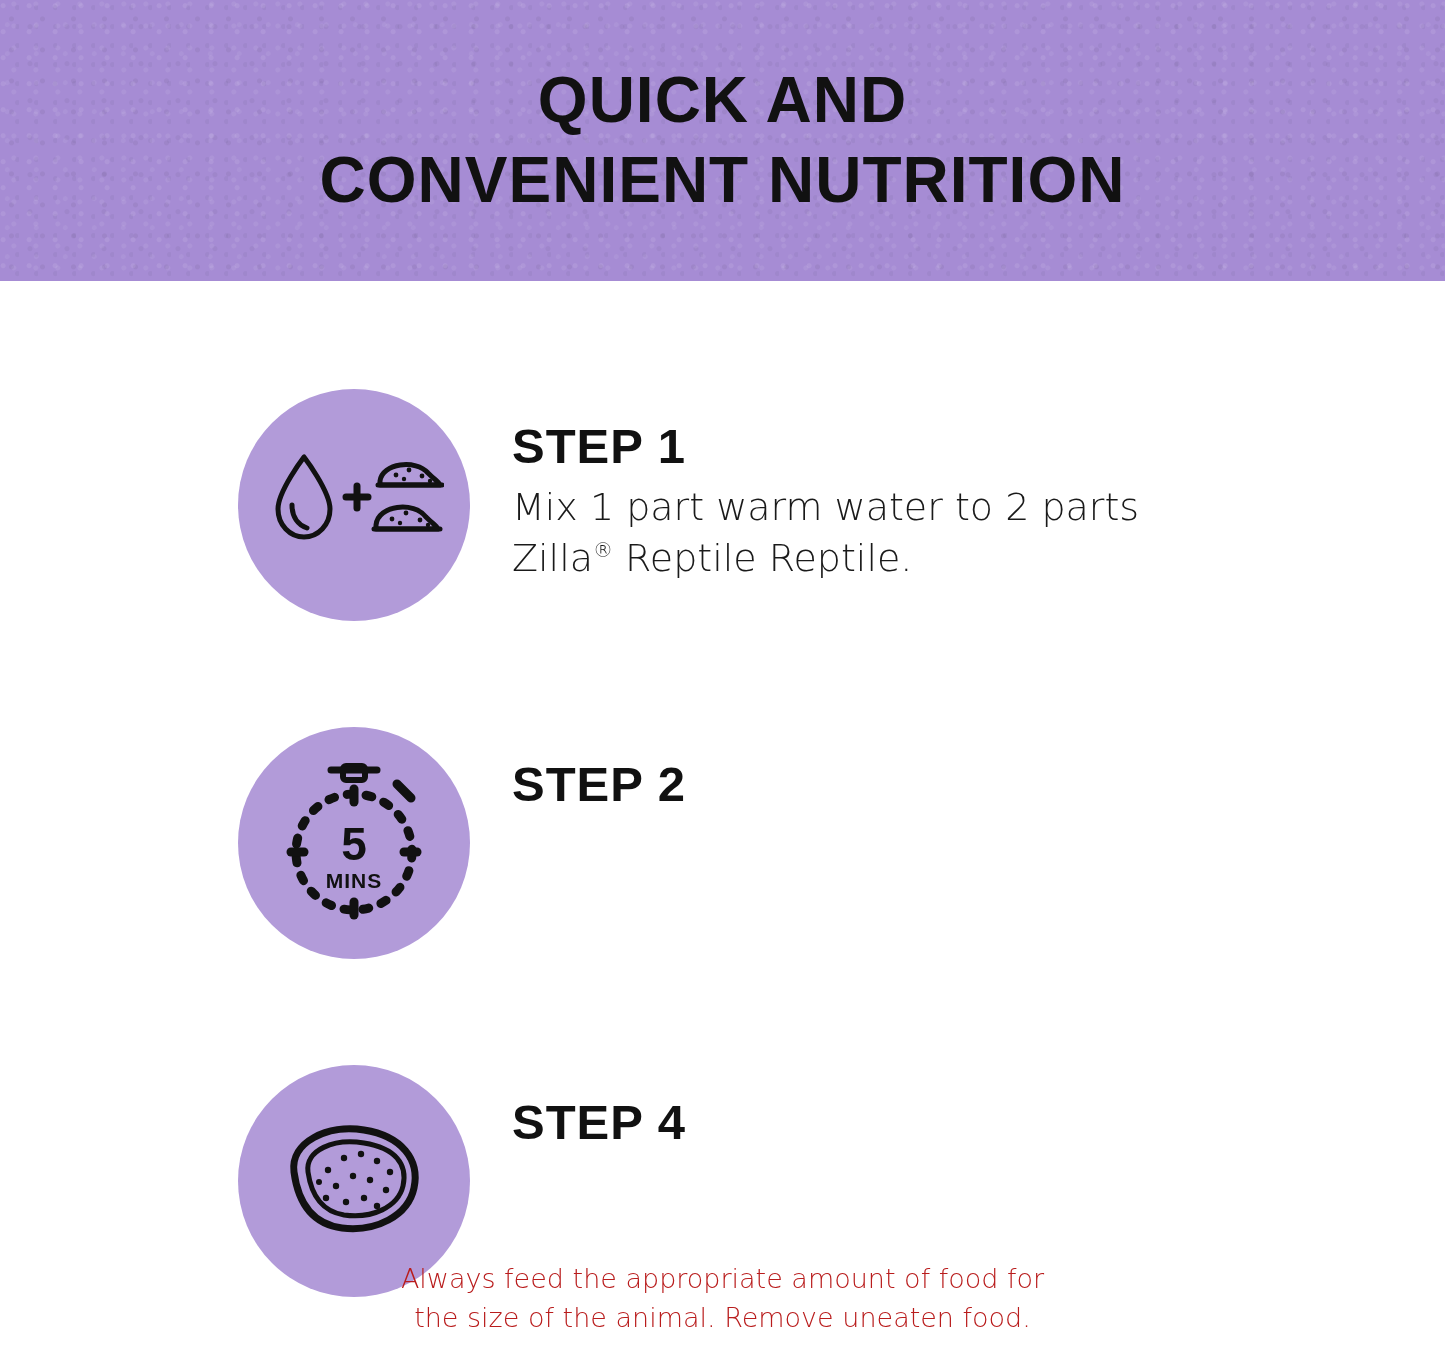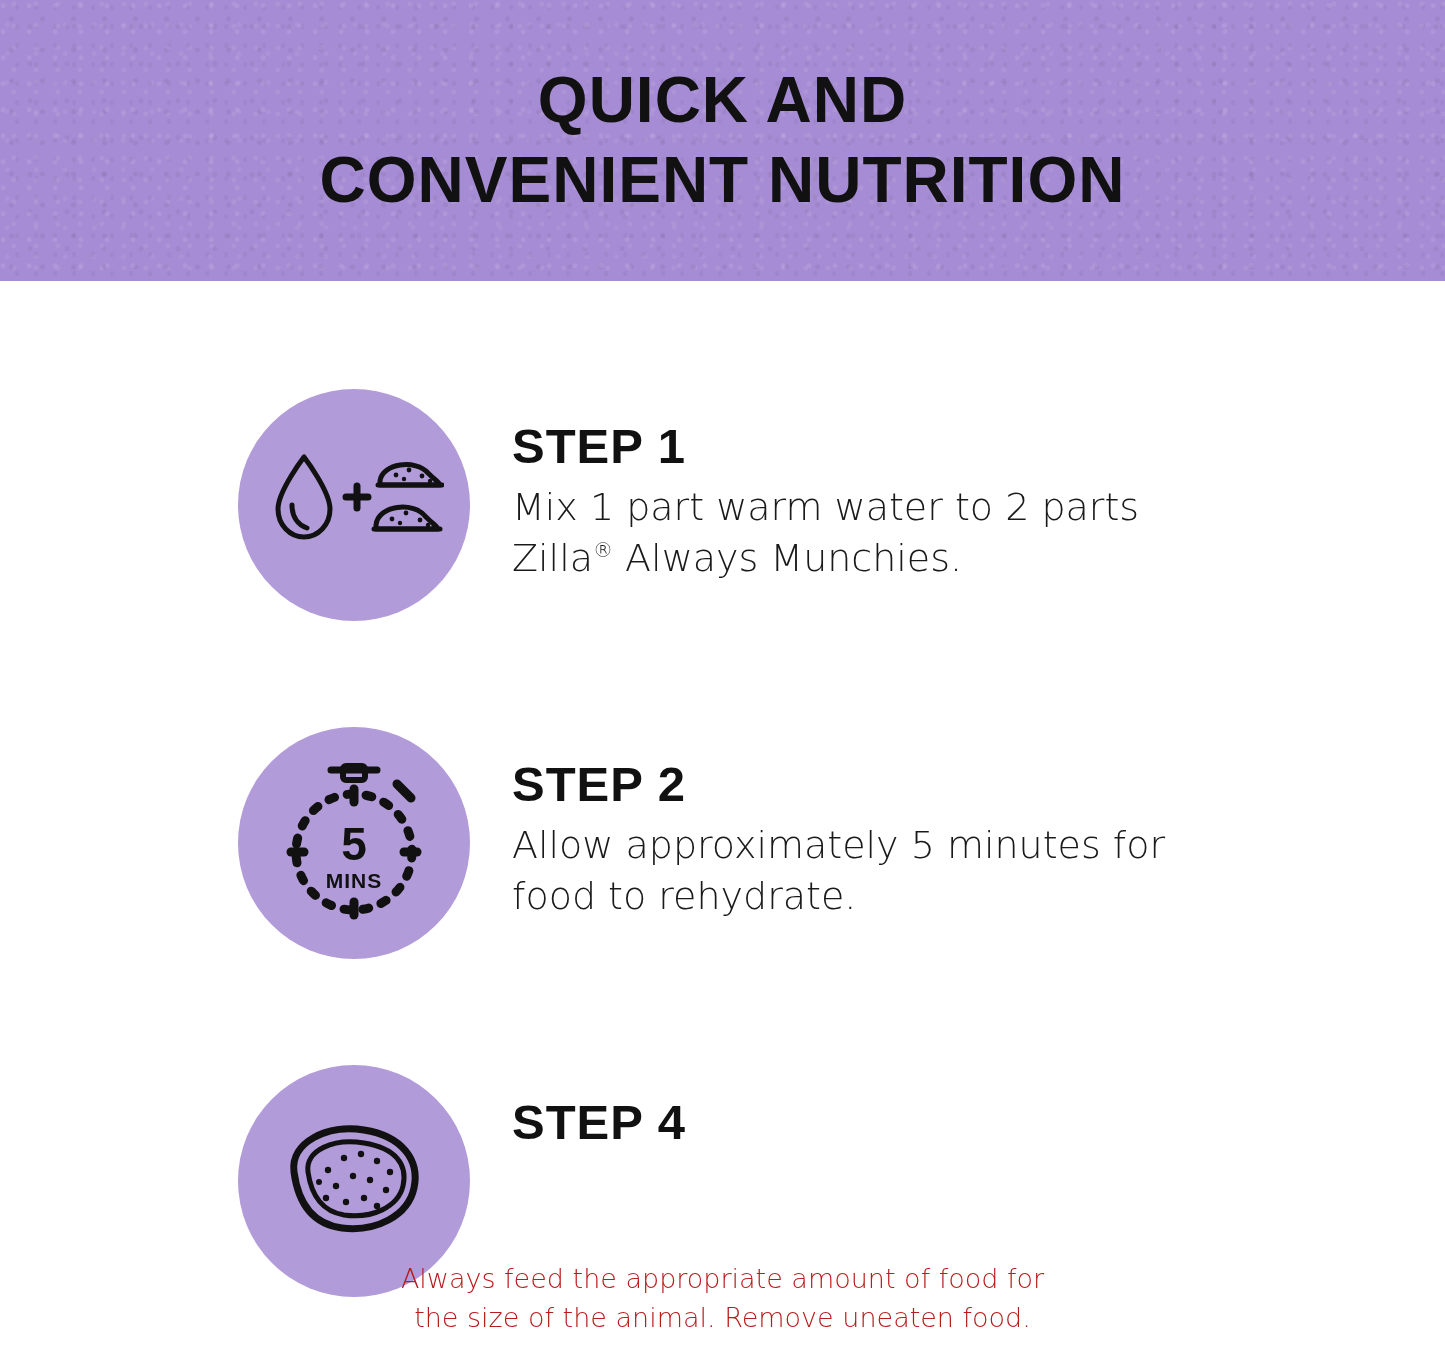--- a/index.html
+++ b/index.html
@@ -160,21 +160,21 @@
             <circle cx="128" cy="76" r="2.4" fill="#111"></circle>
             <circle cx="142" cy="70" r="2.4" fill="#111"></circle>
             <circle cx="156" cy="77" r="2.4" fill="#111"></circle>
             <circle cx="136" cy="80" r="2.2" fill="#111"></circle>
             <circle cx="164" cy="82" r="2.2" fill="#111"></circle>
           </svg>
         </span>
       </div>
       <div class="step-text">
         <div class="step-title">STEP 1</div>
-        <div class="step-desc"><span>Mix 1 part warm water to 2 parts Zilla</span><sup>®</sup><span> Always Munchies.</span></div>
+        <div class="step-desc"><span>Mix 1 part warm water to 2 parts Zilla</span><sup>®</sup><span> Reptile Reptile.</span></div>
       </div>
     </div>
 
     <div class="step-row">
       <div class="step-icon-circle">
         <span>
           <svg width="170" height="170" viewBox="0 0 170 170" fill="none" xmlns="http://www.w3.org/2000/svg">
 
             <rect x="74" y="10" width="22" height="14" rx="3" stroke="#111" stroke-width="6" fill="none"></rect>
             <path d="M62 14 H108" stroke="#111" stroke-width="7" stroke-linecap="round"></path>
@@ -188,21 +188,20 @@
             <path d="M22 96 H35" stroke="#111" stroke-width="9" stroke-linecap="round"></path>
             <path d="M135 96 H148" stroke="#111" stroke-width="9" stroke-linecap="round"></path>
 
             <text x="85" y="104" text-anchor="middle" font-family="Liberation Sans, sans-serif" font-size="46" font-weight="bold" fill="#111">5</text>
             <text x="85" y="132" text-anchor="middle" font-family="Liberation Sans, sans-serif" font-size="21" font-weight="bold" fill="#111" letter-spacing="1">MINS</text>
           </svg>
         </span>
       </div>
       <div class="step-text">
         <div class="step-title">STEP 2</div>
-        <div class="step-desc">Allow approximately 5 minutes for food to rehydrate.</div>
       </div>
     </div>
 
     <div class="step-row">
       <div class="step-icon-circle">
         <span>
           <svg width="180" height="130" viewBox="0 0 180 130" fill="none" xmlns="http://www.w3.org/2000/svg">
 
             <path d="M30 58 C26 28 64 10 100 16 C138 22 156 46 150 74 C144 102 112 118 78 114 C48 110 34 88 30 58 Z" stroke="#111" stroke-width="7" fill="none" stroke-linejoin="round"></path>
 

